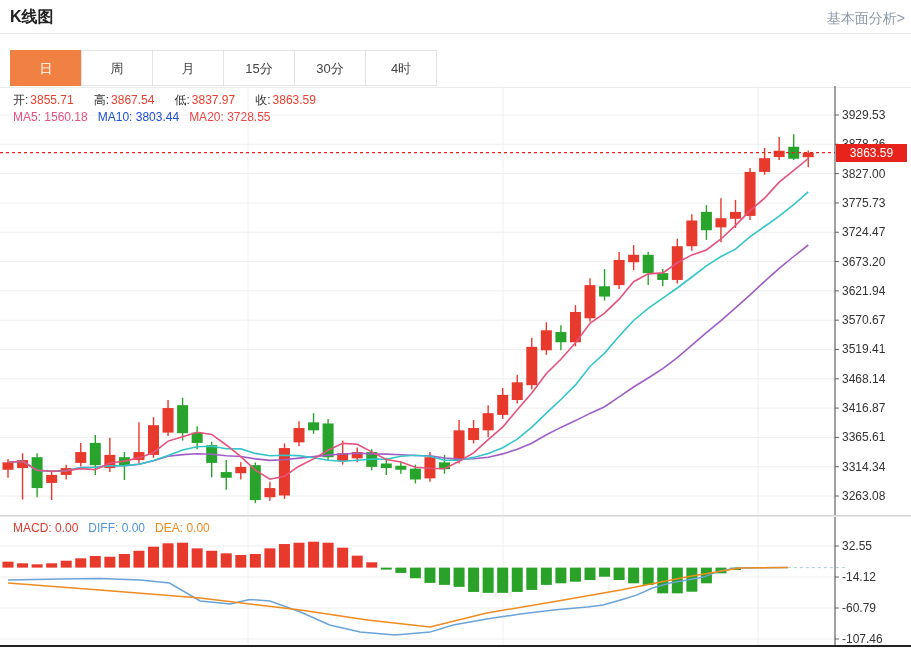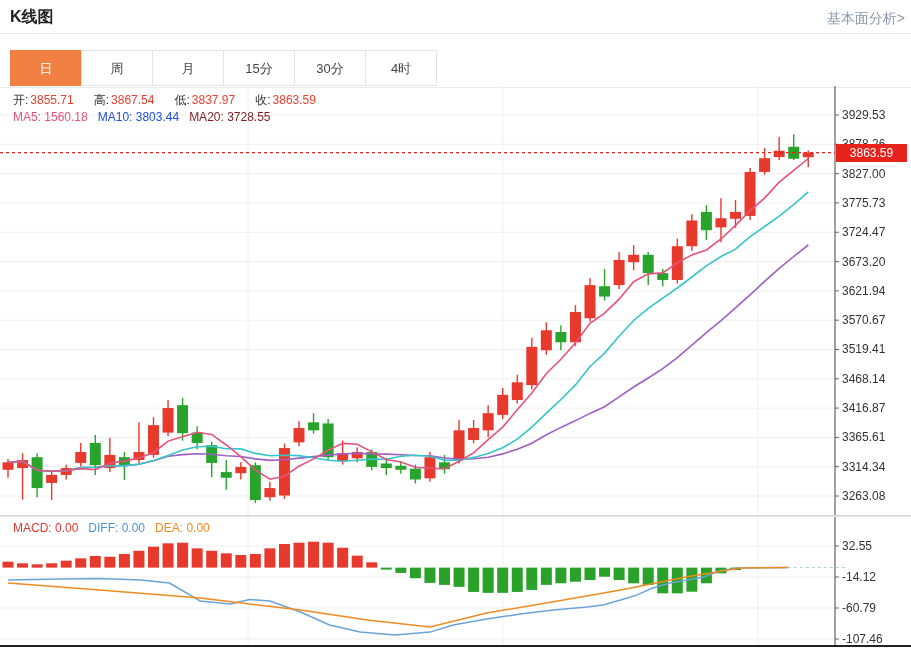--- a/index.html
+++ b/index.html
@@ -279,17 +279,17 @@
       <rect x="730" y="51.62095564602528" width="11" height="2.3912577673023354" fill="#2aa22a"></rect>
       <polyline points="8.0,64.0 60.4,63.0 99.7,62.5 140.4,64.0 169.5,67.0 200.1,85.0 230.6,88.0 249.5,83.5 269.9,85.0 300.5,96.0 329.6,109.0 360.1,116.1 395.0,119.0 430.0,116.1 453.2,109.0 486.7,103.0 520.2,98.1 553.6,94.0 587.1,91.0 603.1,89.0 620.6,84.0 636.6,79.1 652.6,72.0 670.0,67.0 687.5,64.0 703.5,61.1 719.5,55.0 737.0,52.0 787.9,51.6" fill="none" stroke="#6aa3d8" stroke-width="1.5"></polyline>
       <polyline points="8.0,67.0 99.7,74.0 200.1,82.0 300.5,94.0 367.4,104.0 430.0,111.0 486.7,97.0 553.6,85.7 620.6,74.0 687.5,60.7 739.9,52.0 787.9,51.6" fill="none" stroke="#ef8b20" stroke-width="1.5"></polyline>
       <line x1="787.8800000000001" y1="51.62095564602528" x2="845" y2="51.62095564602528" stroke="#a9cdd2" stroke-dasharray="3,3"></line>
       <line x1="835" y1="0" x2="835" y2="130" stroke="#444"></line>
       <line x1="0" y1="0.5" x2="911" y2="0.5" stroke="#e4e4e4"></line>
       <line x1="0" y1="130" x2="911" y2="130" stroke="#222" stroke-width="2"></line>
     </svg>
 
   <div class="legendrow" id="ohlc-row"><span><span class="lb">开:</span><span style="color: rgb(232, 64, 47);">3855.71</span></span><span><span class="lb">高:</span><span style="color: rgb(232, 64, 47);">3867.54</span></span><span><span class="lb">低:</span><span style="color: rgb(232, 64, 47);">3837.97</span></span><span><span class="lb">收:</span><span style="color: rgb(232, 64, 47);">3863.59</span></span></div>
-  <div class="legendrow" id="ma-row"><span style="color: rgb(229, 82, 125);">MA5: 1560.18</span><span style="color: #1d4ed8;">MA10: 3803.44</span><span style="color: #7f1d1d;">MA20: 3728.55</span></div>
+  <div class="legendrow" id="ma-row"><span style="color: rgb(229, 82, 125);">MA5: 1560.18</span><span style="color: #1d4ed8;">MA10: 3803.44</span><span style="color: #ef4444;">MA20: 3728.55</span></div>
   <div class="legendrow" id="macd-row"><span style="color: rgb(224, 57, 47);">MACD: 0.00</span><span style="color: rgb(79, 148, 216); margin-top: 16px;">DIFF: 0.00</span><span style="color: rgb(239, 139, 32);">DEA: 0.00</span></div>
 
   <div class="price-tag">3863.59</div>
 </div>
 
 </body></html>

